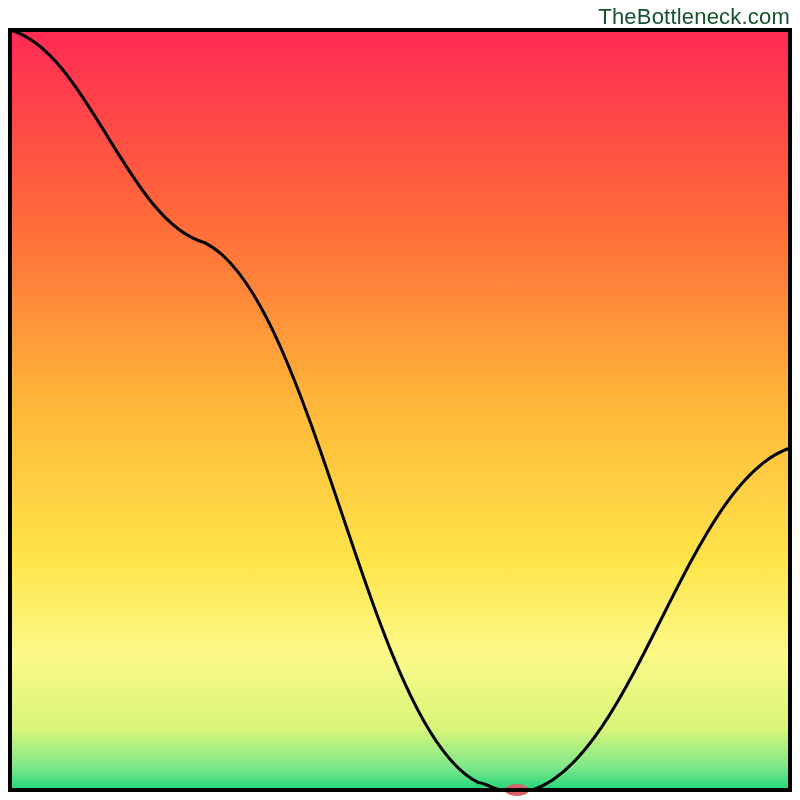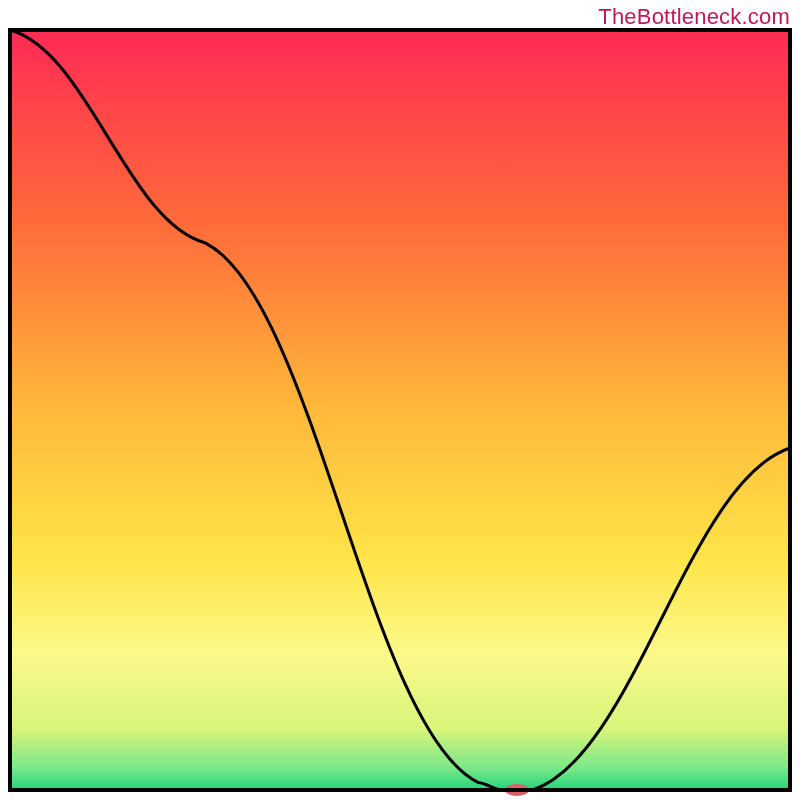--- a/index.html
+++ b/index.html
@@ -13,21 +13,21 @@
   .chart-container {
     position: relative;
     width: 800px;
     height: 800px;
   }
   .watermark {
     position: absolute;
     top: 4px;
     right: 10px;
     font-size: 22px;
-    color: #be185d;
+    color: #14532d;
     font-weight: 500;
     letter-spacing: 0.2px;
     z-index: 10;
   }
   svg {
     display: block;
   }
 </style>
 </head>
 <body>

